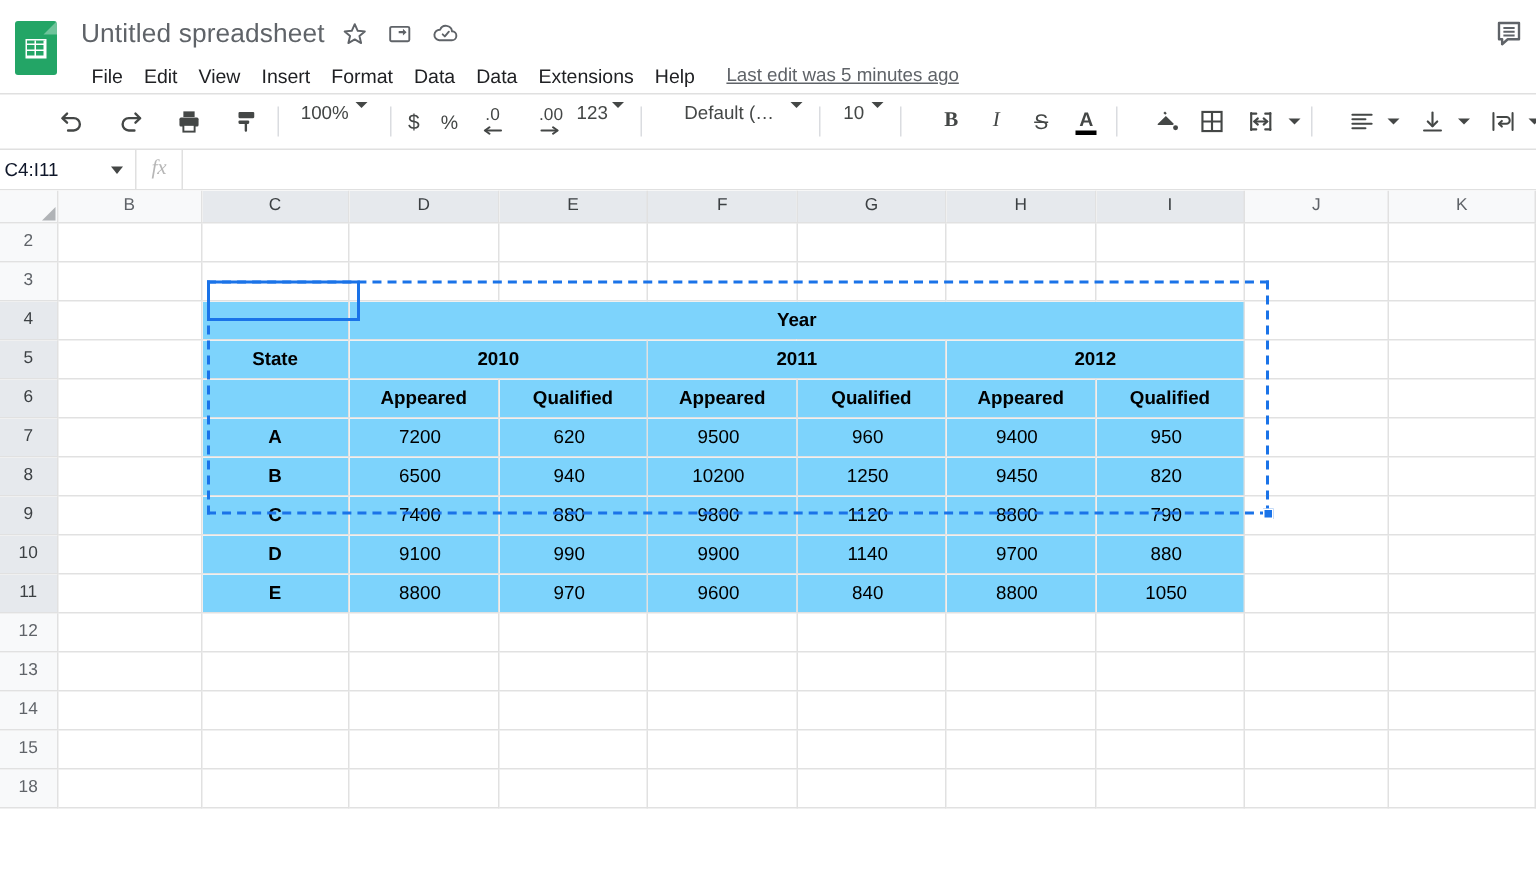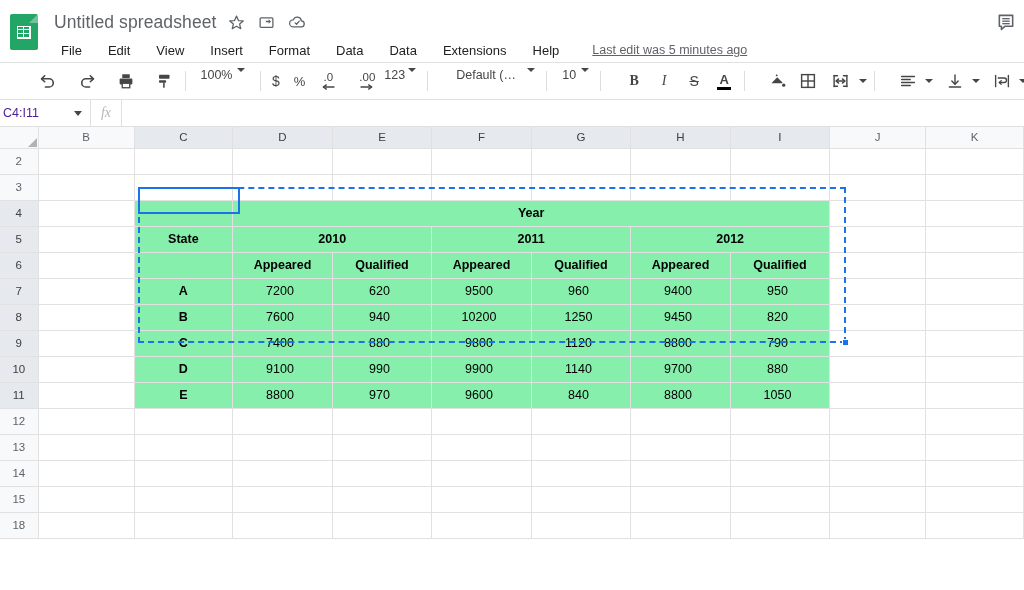--- a/index.html
+++ b/index.html
@@ -96,21 +96,21 @@
     align-items: center;
     justify-content: center;
     width: 20px;
     height: 20px;
     cursor: pointer;
   }
   .menu-row {
     display: flex;
     align-items: center;
     height: 24px;
-    gap: 12px;
+    gap: 0px;
     margin-top: 2px;
   }
   .menu-item {
     font-size: 13px;
     color: #202124;
     padding: 2px 7px;
     border-radius: 4px;
     cursor: pointer;
     white-space: nowrap;
   }
@@ -214,21 +214,21 @@
     align-items: stretch;
     border-bottom: 1px solid #e0e0e0;
     background: #ffffff;
   }
   .name-box {
     width: 90px;
     display: flex;
     align-items: center;
     padding-left: 3px;
     font-size: 12.5px;
-    color: #4c1d95;
+    color: #0f172a;
     box-sizing: border-box;
     cursor: text;
   }
   .name-box .nb-val { flex: 1; }
   .name-box .nb-caret {
     width: 0; height: 0;
     border-left: 4.5px solid transparent;
     border-right: 4.5px solid transparent;
     border-top: 5px solid #444746;
     margin-right: 8px;
@@ -316,21 +316,21 @@
   }
   th.rowhead.sel { background: #e6e9ed; color: #3c4043; }
   td.cell {
     background: #ffffff;
     height: 26px;
     font-size: 12.5px;
     color: #000000;
     padding: 0 3px;
   }
   td.cell.insel {
-    background: #86efac;
+    background: #7dd3fc;
   }
   td.cell.hdr {
     font-weight: bold;
     text-align: center;
   }
   td.cell.num {
     text-align: center;
     padding-right: 5px;
   }
 
@@ -721,21 +721,21 @@
           <td class="cell insel num">9400</td>
           <td class="cell insel num">950</td>
           <td class="cell"></td>
           <td class="cell"></td>
         </tr>
 
         <tr>
           <th class="rowhead sel">8</th>
           <td class="cell"></td>
           <td class="cell insel hdr">B</td>
-          <td class="cell insel num">7600</td>
+          <td class="cell insel num">6500</td>
           <td class="cell insel num">940</td>
           <td class="cell insel num">10200</td>
           <td class="cell insel num">1250</td>
           <td class="cell insel num">9450</td>
           <td class="cell insel num">820</td>
           <td class="cell"></td>
           <td class="cell"></td>
         </tr>
 
         <tr>

